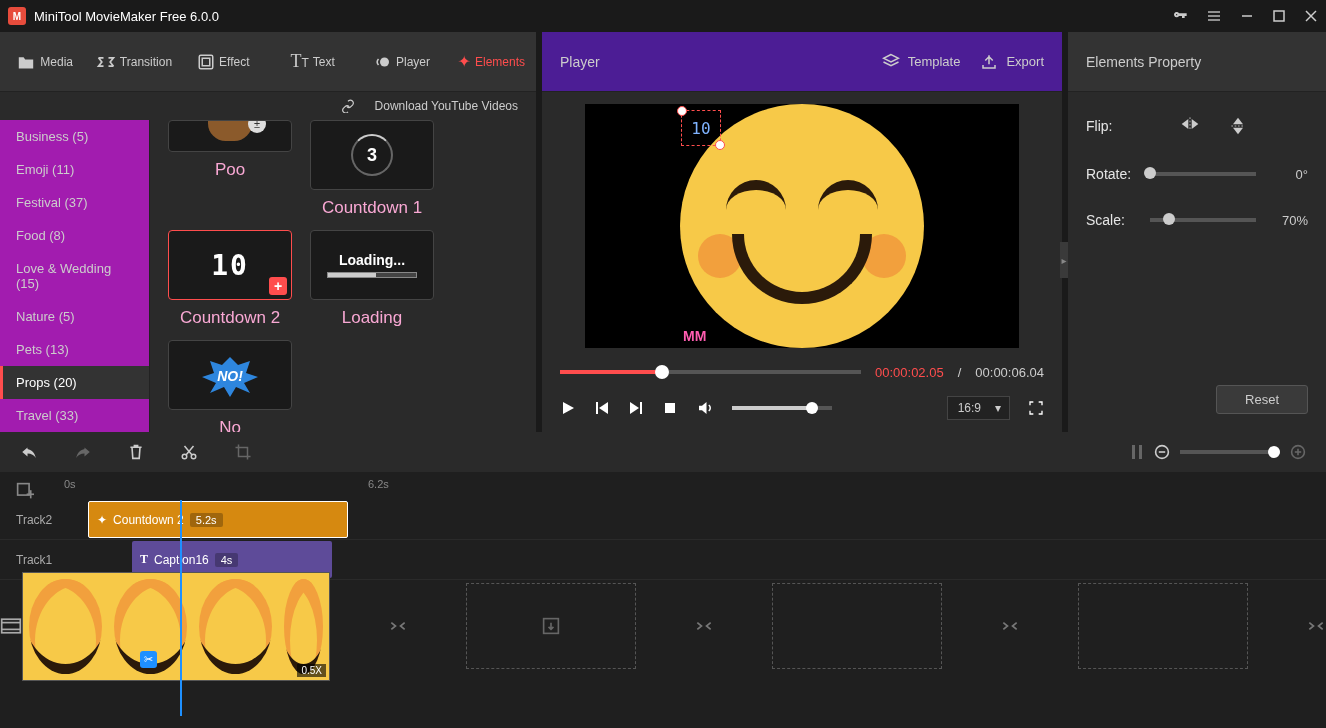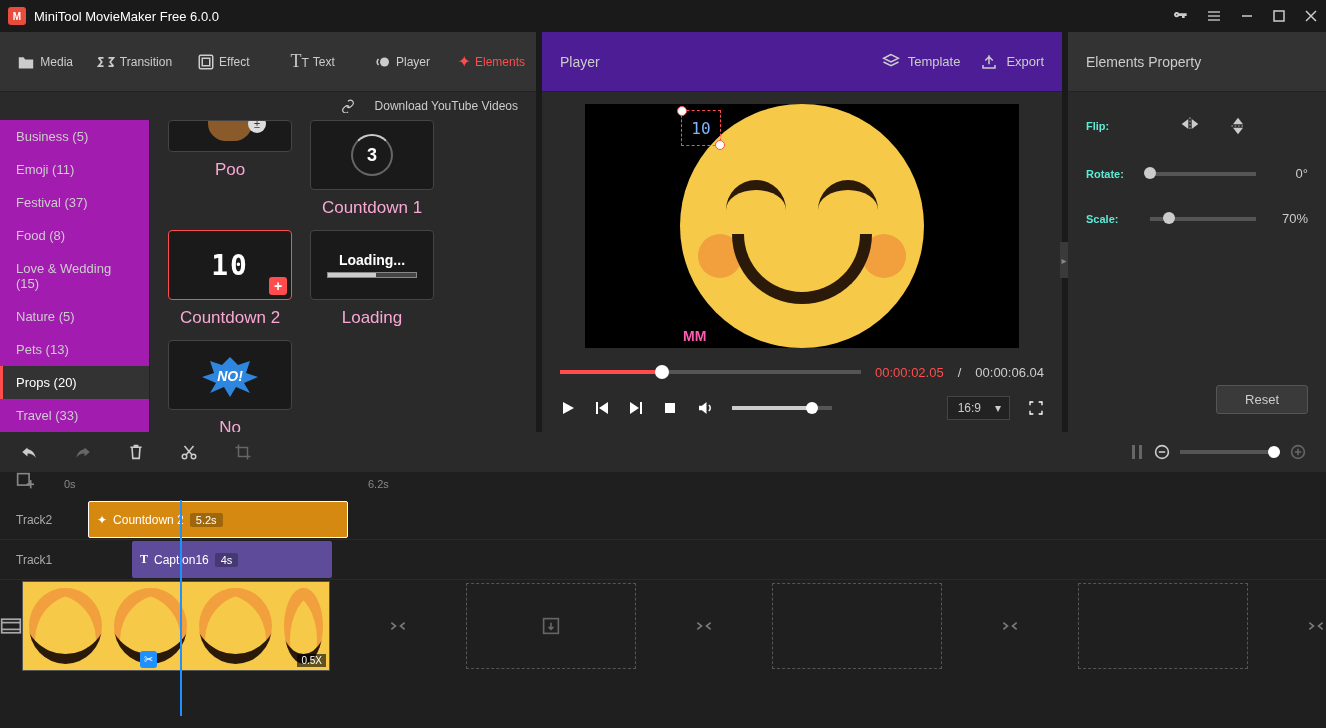--- a/index.html
+++ b/index.html
@@ -60,51 +60,51 @@
 .vol-fill { position:absolute; left:0; height:100%; background:#ccc; width:80%; }
 .vol-thumb { position:absolute; top:-4px; left:80%; width:12px; height:12px; background:#fff; border-radius:50%; margin-left:-6px; }
 .spacer { flex:1; }
 .aspect { background:#222; border:1px solid #444; padding:4px 28px 4px 10px; font-size:12px; color:#ccc; position:relative; cursor:pointer; }
 .aspect::after { content:'▾'; position:absolute; right:8px; }
 
 .props { width:258px; background:#2a2a2a; display:flex; flex-direction:column; position:relative; }
 .props-hdr { height:60px; display:flex; align-items:center; padding:0 18px; color:#ccc; font-size:14px; border-bottom:1px solid #222; background:#333; }
 .props-body { padding:24px 18px; display:flex; flex-direction:column; gap:30px; }
 .prow { display:flex; align-items:center; gap:14px; }
-.plabel { width:50px; font-size:11px; color:#5eead4;font-weight:bold; }
+.plabel { width:50px; font-size:14px; color:#e5e5e5; }
 .pslider { flex:1; height:4px; background:#555; position:relative; cursor:pointer; }
 .pslider-thumb { position:absolute; top:-5px; width:12px; height:12px; background:#ccc; border-radius:50%; margin-left:-6px; }
 .pval { width:38px; text-align:right; font-size:13px; color:#ccc; }
 .flipbtns { display:flex; gap:30px; margin-left:30px; }
 .flipbtn { cursor:pointer; color:#ccc; }
 .reset { margin:auto 18px 18px auto; padding:6px 28px; background:#3a3a3a; border:1px solid #555; color:#ccc; cursor:pointer; border-radius:3px; font-size:13px; }
 .collapse { position:absolute; left:-8px; top:210px; width:8px; height:36px; background:#3a3a3a; display:flex; align-items:center; justify-content:center; cursor:pointer; color:#888; font-size:10px; }
 
 .bottom { height:296px; background:#1f1f1f; display:flex; flex-direction:column; }
 .tl-tools { height:40px; background:#2a2a2a; display:flex; align-items:center; padding:0 20px; gap:36px; }
 .tl-tool { cursor:pointer; color:#ccc; }
 .tl-tool.dis { color:#666; }
 .tl-zoom { margin-left:auto; display:flex; align-items:center; gap:10px; }
 .zoom-track { width:100px; height:4px; background:#555; position:relative; }
 .zoom-thumb { position:absolute; right:0; top:-4px; width:12px; height:12px; background:#fff; border-radius:50%; }
-.tl-ruler { height:28px; display:flex; align-items:flex-start; padding-left:16px; gap:14px; color:#888; font-size:12px; position:relative; }
+.tl-ruler { height:28px; display:flex; align-items:flex-end; padding-left:16px; gap:14px; color:#888; font-size:12px; position:relative; }
 .ruler-area { position:absolute; left:64px; right:0; top:0; bottom:0; }
 .ruler-lbl { position:absolute; top:6px; font-size:11px; }
 .tl-tracks { flex:1; position:relative; overflow:hidden; }
 .track { height:40px; display:flex; align-items:center; border-bottom:1px solid #2a2a2a; }
 .track-lbl { width:64px; padding-left:16px; font-size:12px; color:#aaa; }
 .track-body { flex:1; position:relative; height:100%; }
 .clip { position:absolute; top:1px; bottom:1px; border-radius:2px; display:flex; align-items:center; padding:0 8px; gap:6px; font-size:12px; color:#fff; cursor:pointer; }
 .clip.el { background:#d68910; border:1px solid #fff; left:24px; width:260px; }
 .clip.tx { background:#5e4b99; left:68px; width:200px; }
 .dur-badge { background:rgba(0,0,0,0.25); padding:1px 6px; border-radius:2px; font-size:11px; }
 .vtrack { height:92px; display:flex; }
 .vtrack-lbl { width:64px; display:flex; align-items:center; justify-content:center; color:#aaa; }
 .vtrack-body { flex:1; display:flex; gap:58px; align-items:center; padding-right:20px; position:relative; }
-.vclip { width:308px; height:90px; background:#f7c948; border:1px solid #555; display:flex; overflow:hidden; position:relative; cursor:pointer; }
+.vclip { width:308px; height:109px; background:#f7c948; border:1px solid #555; display:flex; overflow:hidden; position:relative; cursor:pointer; }
 .vclip .mini { flex:1; position:relative; }
 .mini::after { content:''; position:absolute; inset:6px; border-radius:50%; background:#f7c948; box-shadow:inset 0 -16px 0 -6px #2b1a0a, inset 14px 14px 0 -8px #f2a03d, inset -14px 14px 0 -8px #f2a03d; }
 .speed-badge { position:absolute; bottom:3px; right:3px; background:rgba(0,0,0,0.6); color:#fff; font-size:10px; padding:1px 4px; }
 .drop { width:170px; height:86px; border:1px dashed #555; display:flex; align-items:center; justify-content:center; color:#666; cursor:pointer; gap:14px; }
 .playhead { position:absolute; top:0; bottom:0; left:180px; width:2px; background:#1e90ff; z-index:5; }
 .playhead::before { content:''; position:absolute; top:-24px; left:-6px; width:14px; height:18px; background:#1e90ff; clip-path:polygon(0 0,100% 0,100% 60%,50% 100%,0 60%); }
 .cut-badge { position:absolute; bottom:4px; left:118px; background:#1e90ff; color:#fff; padding:2px 4px; border-radius:3px; font-size:11px; z-index:6; }
 .tl-scroll { height:12px; overflow-x:scroll; }
 .tl-scroll-inner { width:2000px; height:1px; }
 .loading-bar { width:90px; height:6px; background:#444; border:1px solid #888; position:relative; margin-top:4px; }

